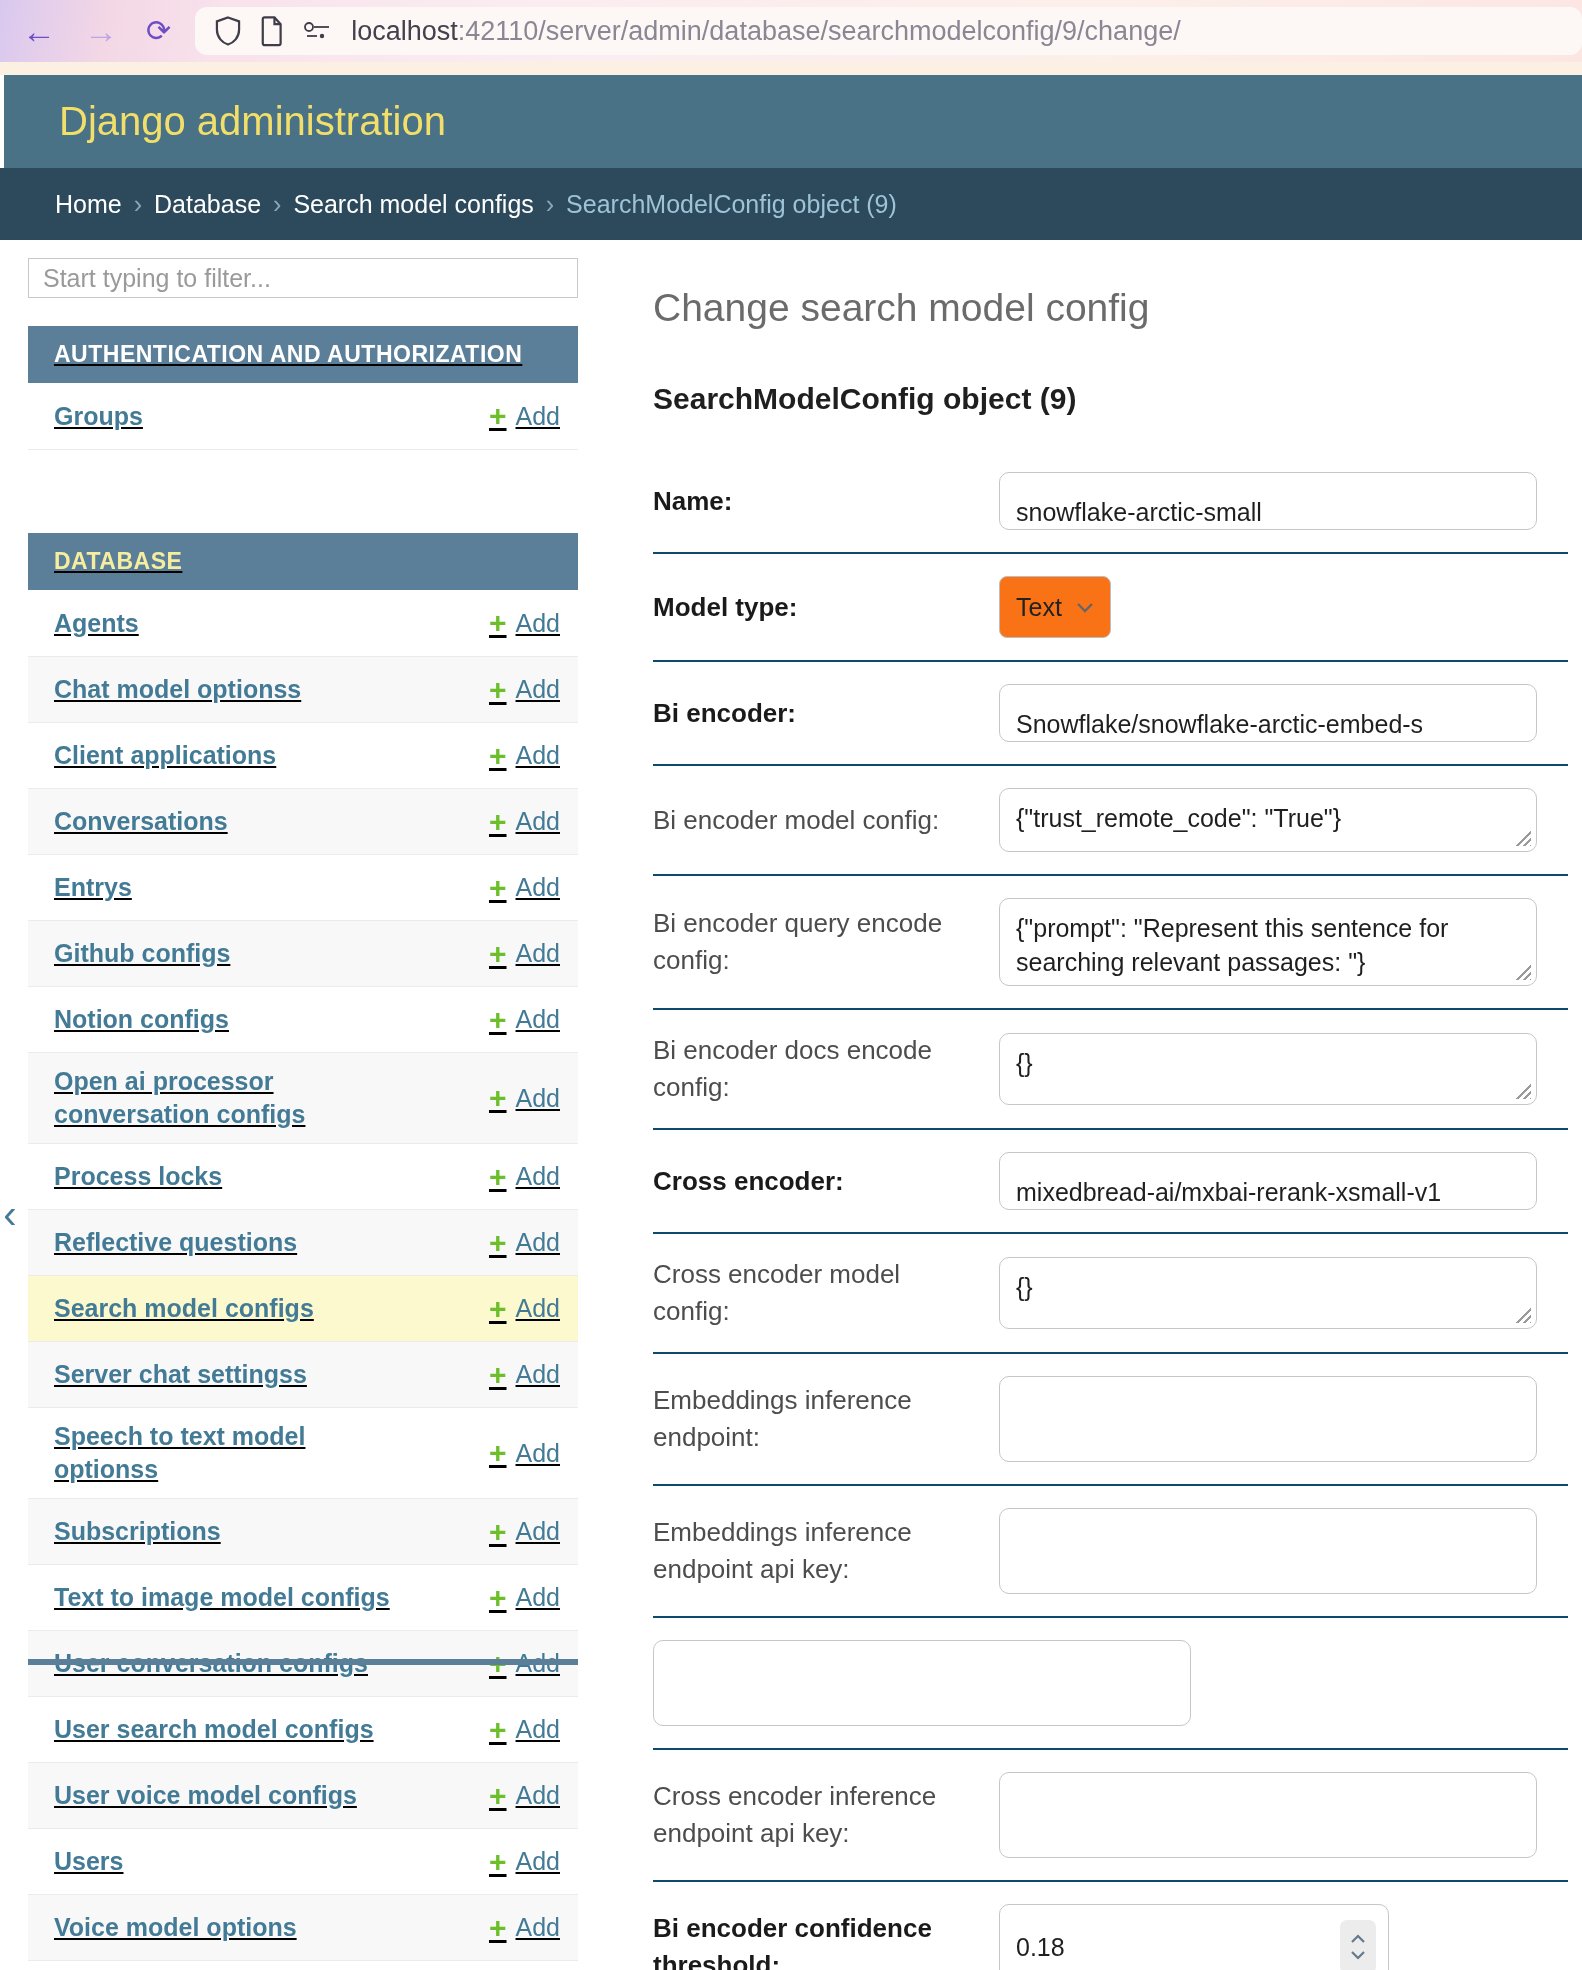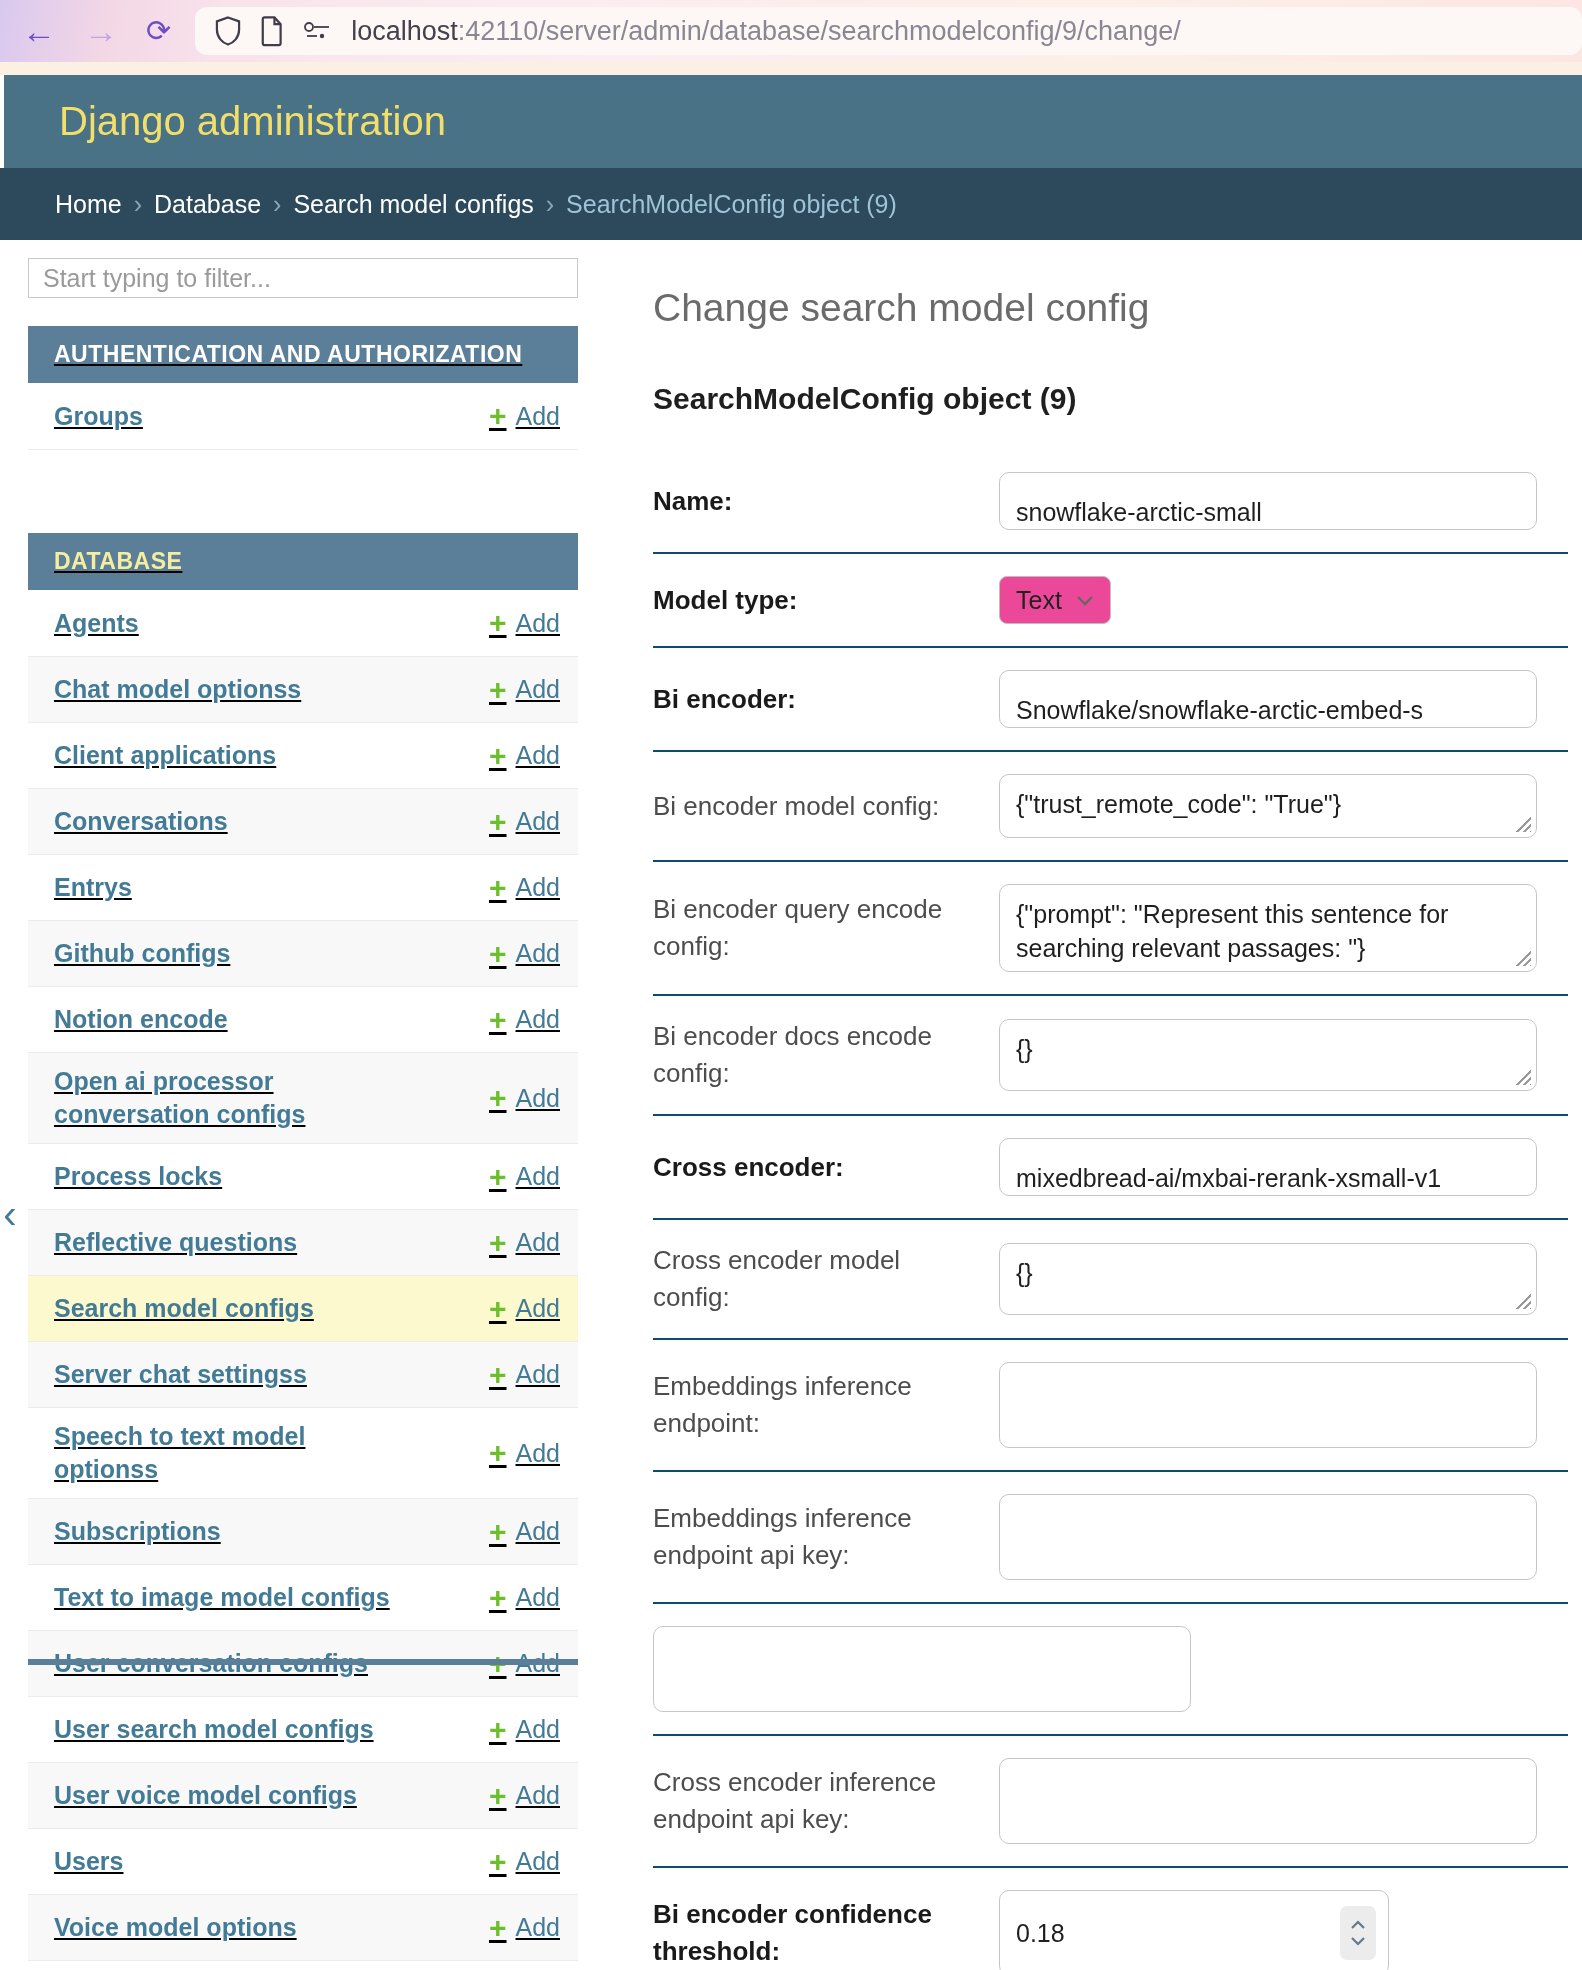--- a/index.html
+++ b/index.html
@@ -68,22 +68,22 @@
     color:#4d4d4d; }
   .field-label.required { color:#1a1a1a; font-weight:bold; }
   .field-widget { flex:1; display:flex; }
   .inp { position:relative; border:1px solid #c6c6c6; border-radius:10px; background:#fff;
     font-size:25px; color:#1f1f1f; }
   .inp .inp-text { display:block; padding:0 16px; line-height:34px; word-break:break-word; }
   .inp.single { width:538px; height:58px; display:flex; align-items:flex-end; }
   .inp.area { width:538px; padding-top:12px; }
   .inp.tall { width:538px; height:86px; }
   .inp.number { width:390px; height:86px; display:flex; align-items:center; }
-  .select-box { height:48px; border:1px solid #bdbdbd; border-radius:8px; display:flex;
-    align-items:center; gap:14px; padding:0 16px; font-size:25px; color:#222; cursor:pointer; background:#ec4899; }
+  .select-box { height:62px; border:1px solid #bdbdbd; border-radius:8px; display:flex;
+    align-items:center; gap:14px; padding:0 16px; font-size:25px; color:#222; cursor:pointer; background:#f97316; }
   .resize-handle { position:absolute; right:5px; bottom:5px; width:17px; height:17px;
     background:repeating-linear-gradient(135deg,transparent 0 3px,#9a9a9a 3px 5px);
     clip-path:polygon(100% 0,100% 100%,0 100%); }
   .stepper { position:absolute; right:12px; top:50%; transform:translateY(-50%); width:36px; height:54px;
     background:#ececec; border-radius:7px; display:flex; flex-direction:column; align-items:center;
     justify-content:center; gap:6px; cursor:pointer; }
   .h-a64 { height:64px; } .h-a72 { height:72px; } .h-a88 { height:88px; }
 </style>
 </head>
 <body>
@@ -199,21 +199,21 @@
 
   <div class="nav-row">
     <a class="nav-link">Github configs</a>
     <a class="nav-add">
       <span class="add-plus">+</span>
       <span class="add-label">Add</span>
     </a>
   </div>
 
   <div class="nav-row">
-    <a class="nav-link">Notion encode</a>
+    <a class="nav-link">Notion configs</a>
     <a class="nav-add">
       <span class="add-plus">+</span>
       <span class="add-label">Add</span>
     </a>
   </div>
 
   <div class="nav-row">
     <a class="nav-link">Open ai processor conversation configs</a>
     <a class="nav-add">
       <span class="add-plus">+</span>

